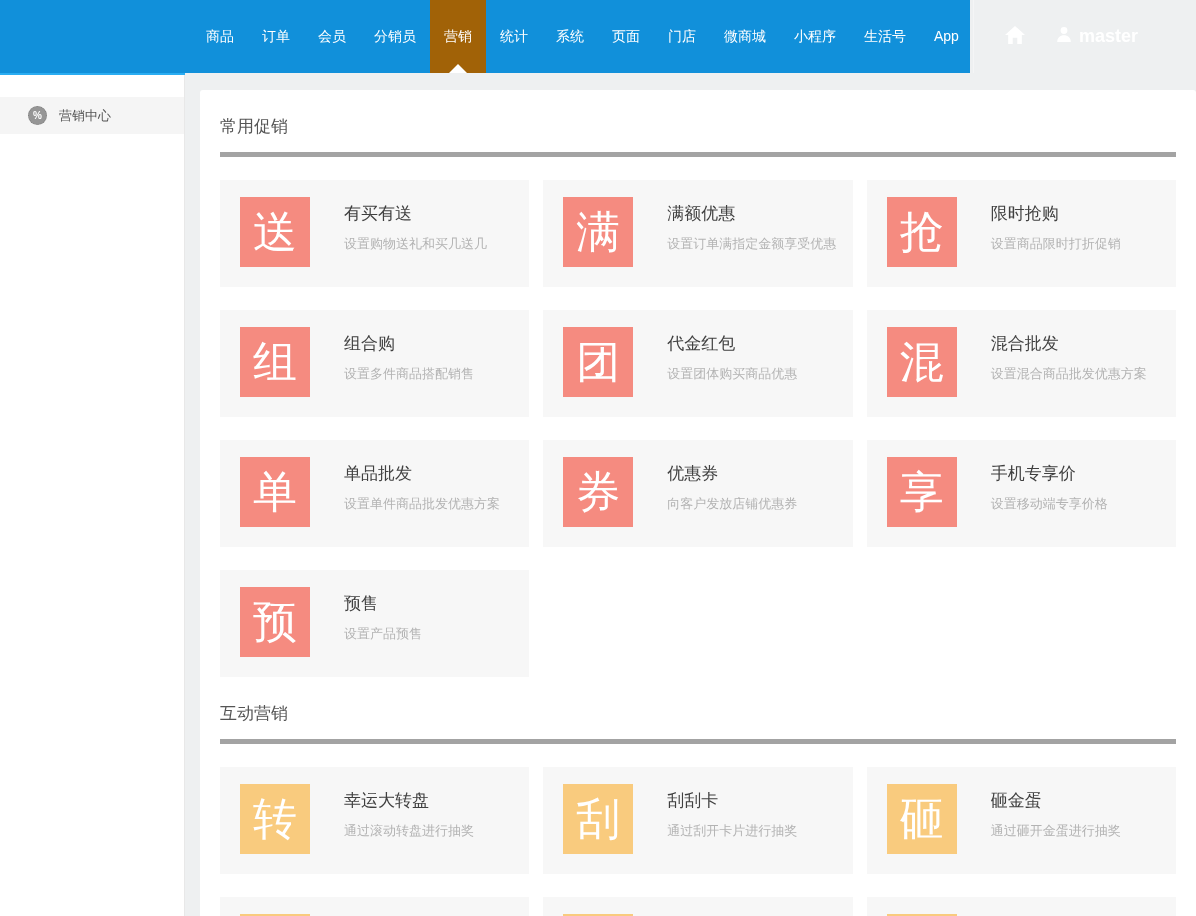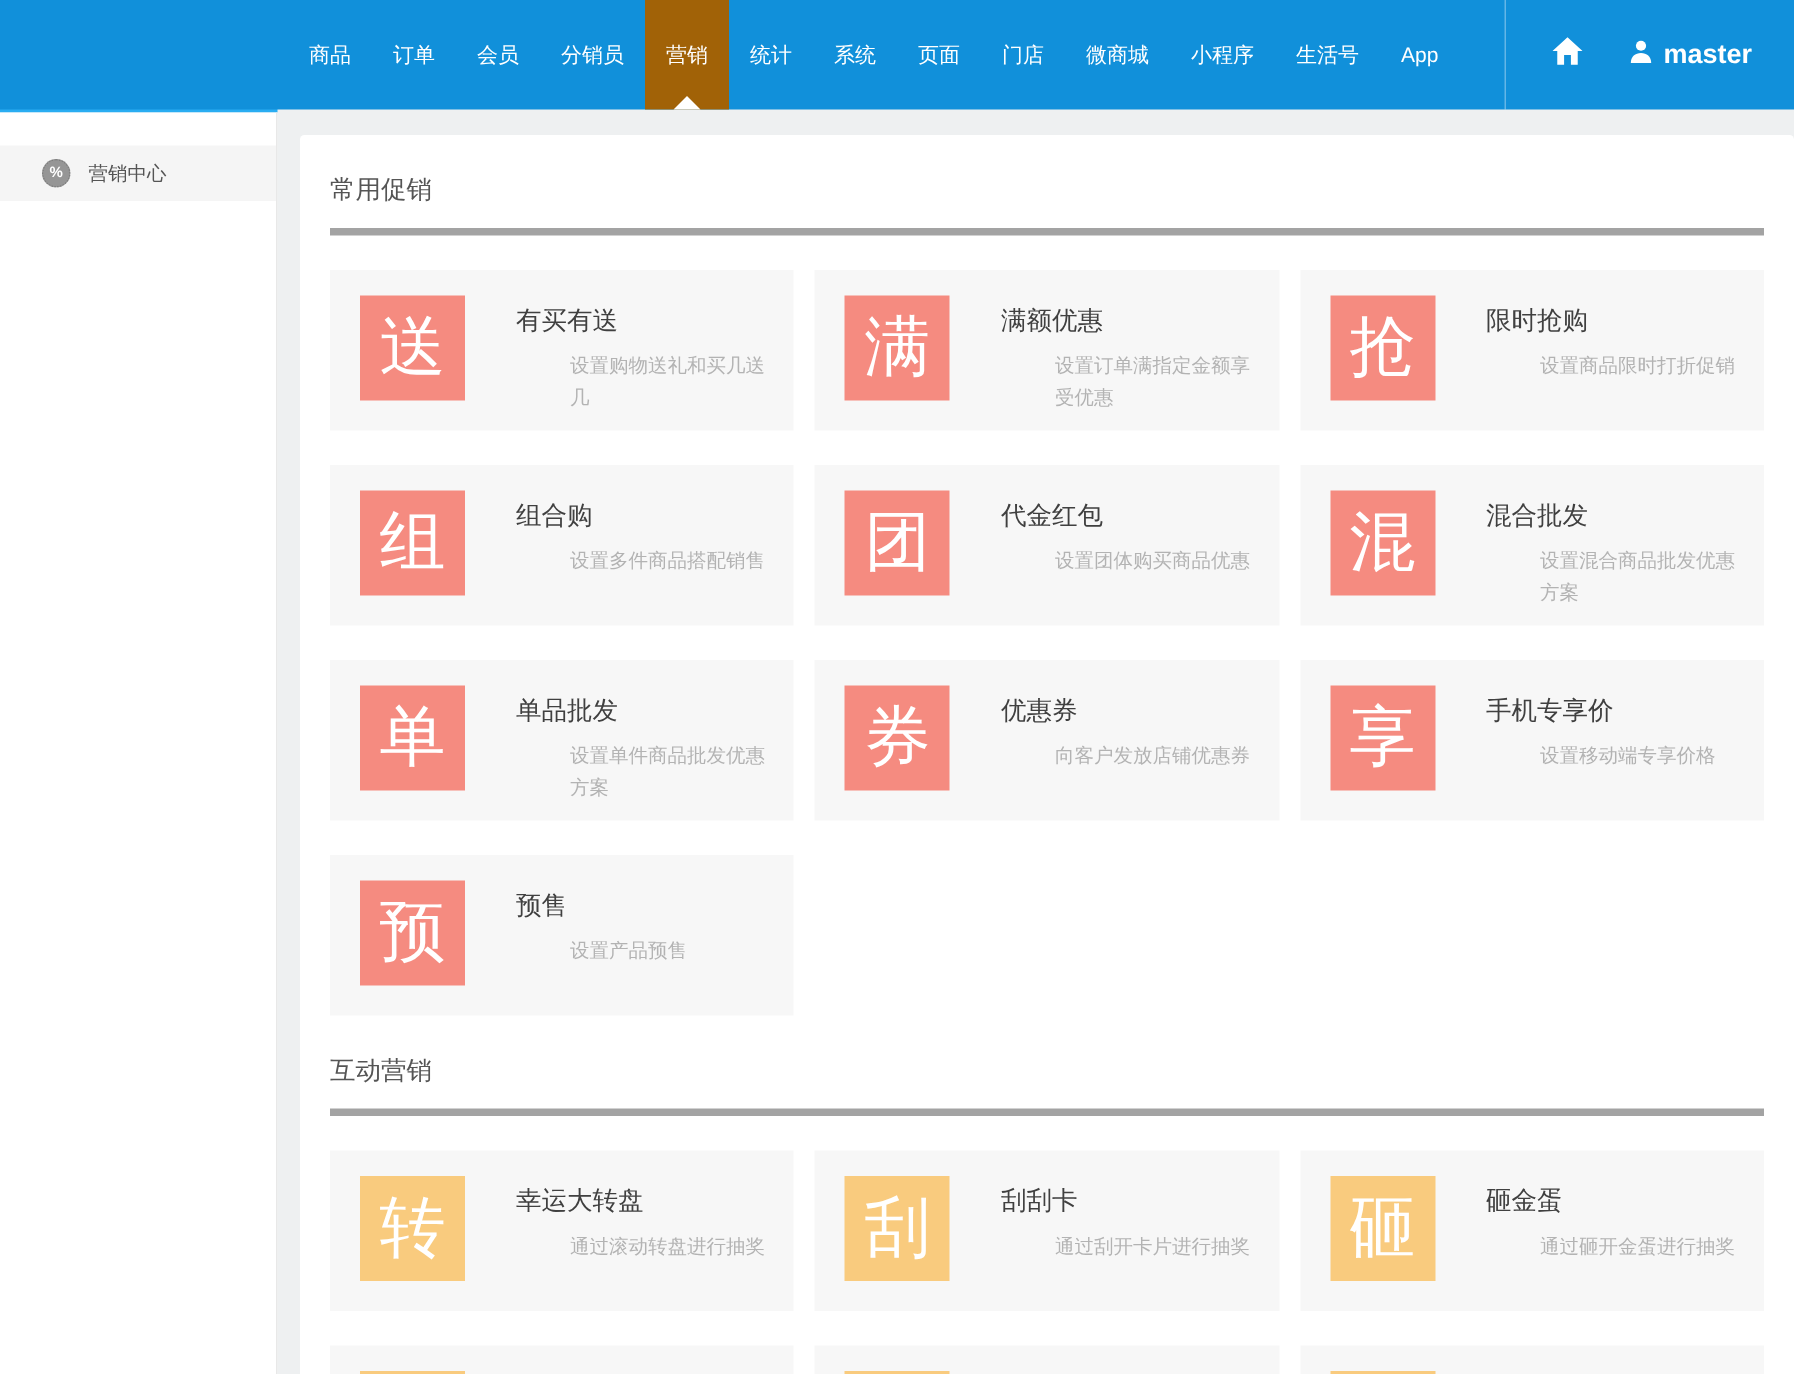--- a/index.html
+++ b/index.html
@@ -1,20 +1,20 @@
 <!DOCTYPE html>
 <html><head>
 <meta charset="utf-8">
 <style>
   * { margin:0; padding:0; box-sizing:border-box; }
   html,body { width:1196px; height:916px; overflow:hidden;
     font-family:"Liberation Sans","DejaVu Sans",sans-serif; background:#eef0f1; }
 
   
-  .topbar { position:absolute; left:0; top:0; width:1196px; height:73px;
+  .topbar { position:absolute; left:0; top:0; width:970px; height:73px;
     background:#1190da; display:flex; align-items:stretch; z-index:5; }
   .logo-block { position:absolute; left:0; top:0; width:185px; height:75px;
     background:#2aadf2; display:flex; align-items:center; justify-content:center;
     gap:7px; cursor:pointer; }
   .logo-mark { width:34px; height:34px; flex:0 0 auto; }
   .logo-text { color:#fff; font-size:22px; font-weight:bold; letter-spacing:1px; }
   .nav-menu { display:flex; margin-left:192px; align-items:stretch; }
   .nav-item { position:relative; color:#fff; font-size:14px; line-height:73px;
     padding:0 14px; cursor:pointer; white-space:nowrap; }
   .nav-item.active { background:#a16207; }
@@ -45,21 +45,21 @@
     border-bottom:5px solid #a3a3a3; }
   .card-grid { display:grid; grid-template-columns:repeat(3,1fr);
     gap:23px 14px; margin-top:23px; }
   .promo-card { background:#f7f7f7; height:107px; display:flex;
     padding:17px 15px 0 20px; cursor:pointer; }
   .card-icon { width:70px; height:70px; flex:0 0 auto; color:#fff;
     display:flex; align-items:center; justify-content:center;
     font-size:44px; line-height:1; }
   .card-texts { margin-left:34px; padding-top:5px; min-width:0; }
   .card-title { font-size:17px; color:#404040; margin-bottom:8px; }
-  .card-desc { font-size:13px; color:#b3b3b3; line-height:21px;margin-left:36px; }
+  .card-desc { font-size:13px; color:#b3b3b3; line-height:21px; }
 </style>
 </head>
 <body>
 
 <div class="topbar">
   <div class="nav-menu" id="nav-menu">
       <div class="nav-item">商品</div>
       <div class="nav-item">订单</div>
       <div class="nav-item">会员</div>
       <div class="nav-item">分销员</div>

